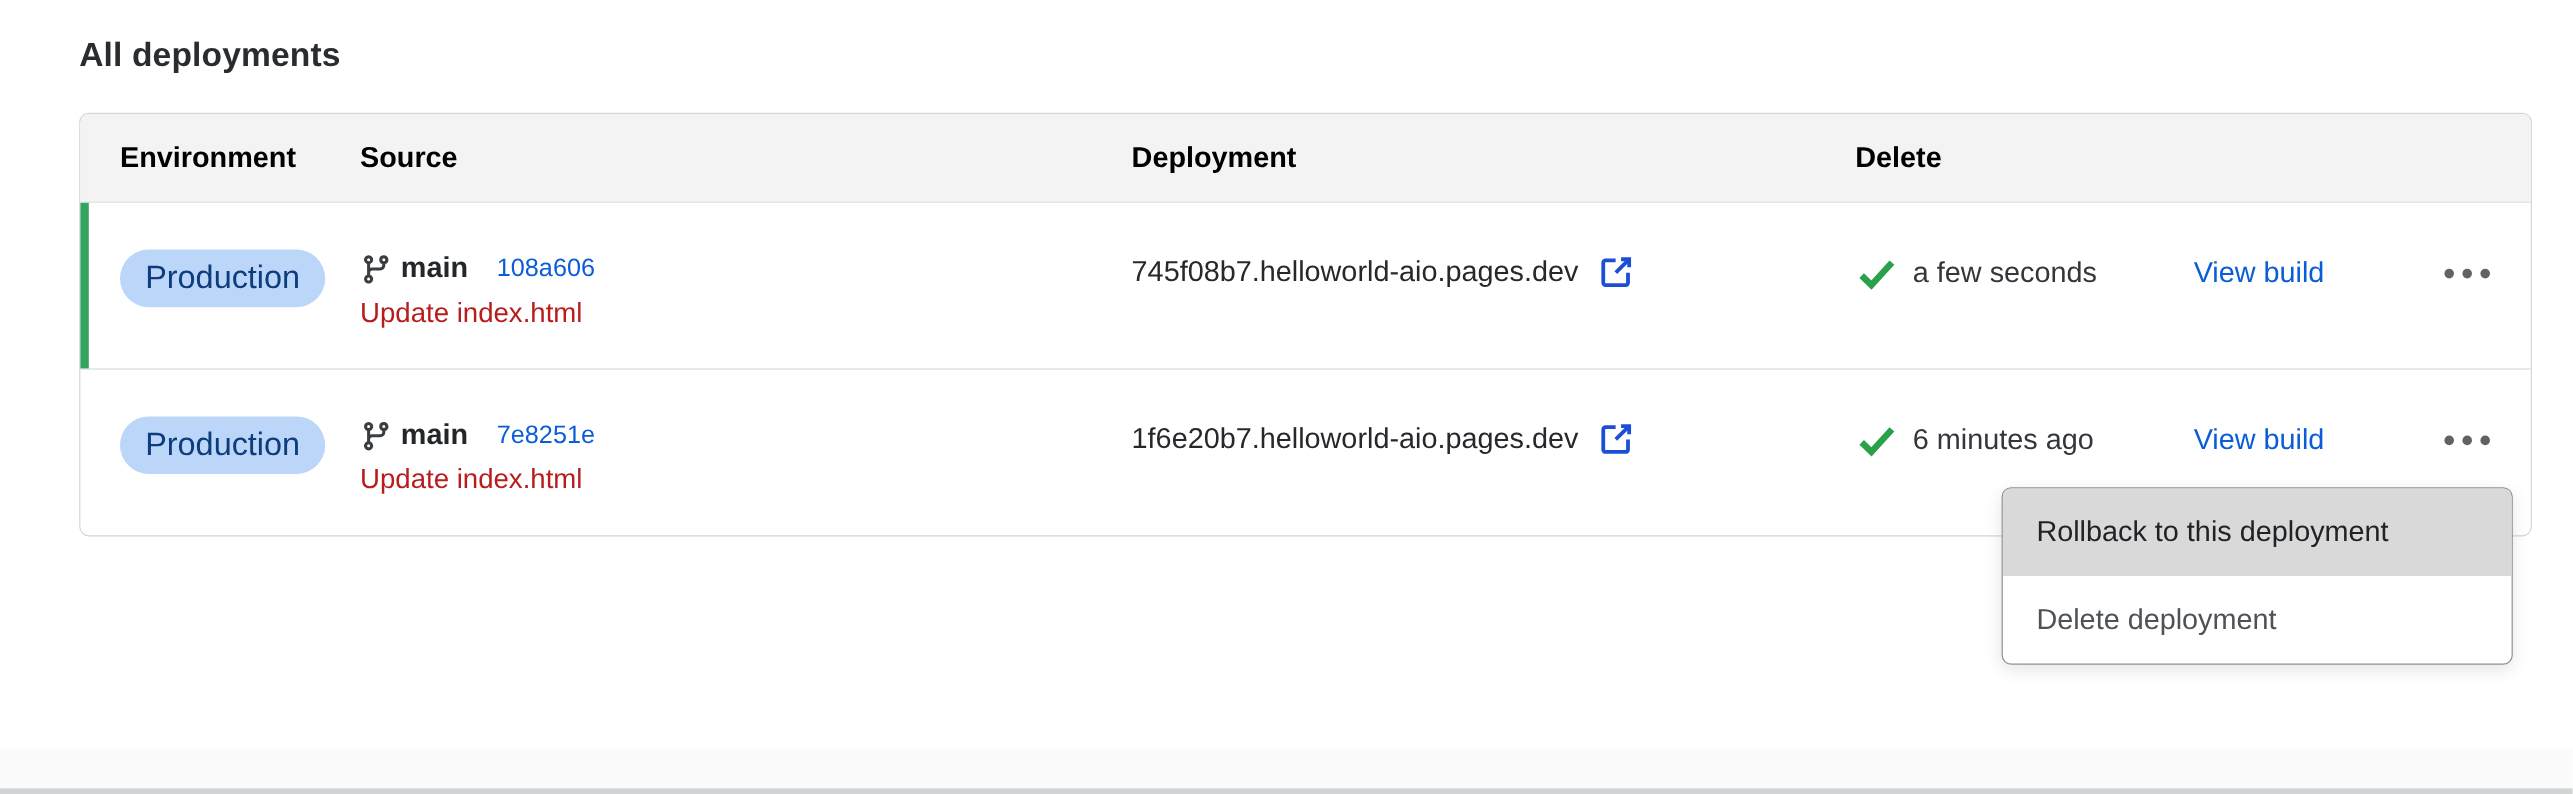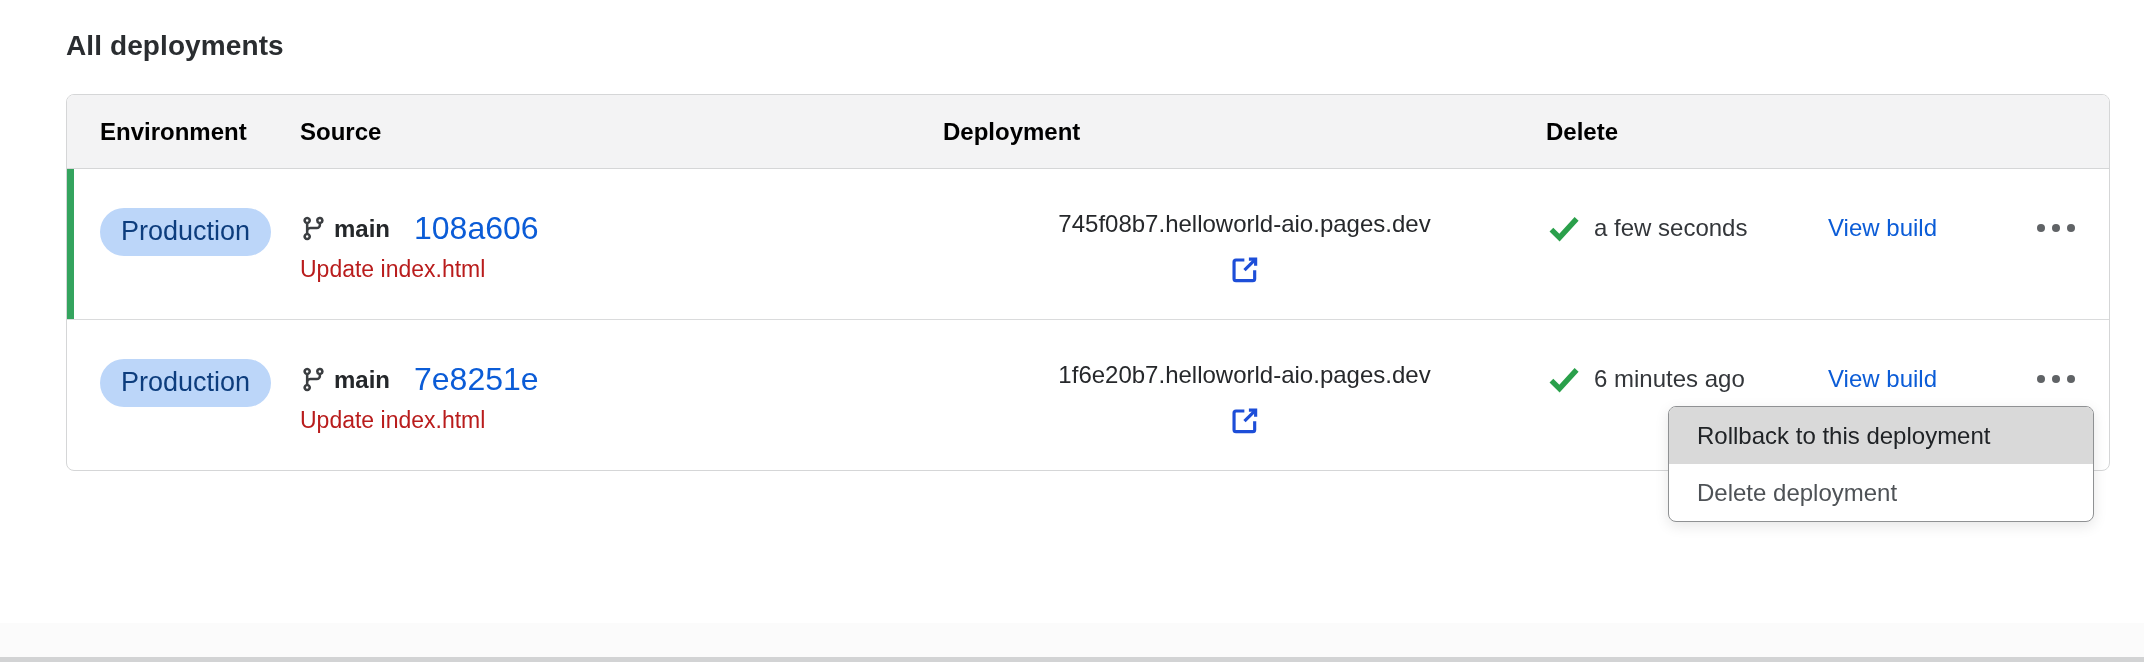--- a/index.html
+++ b/index.html
@@ -66,29 +66,29 @@
     font-size: 27px;
     line-height: 1;
     padding: 10px 21px 11px;
     border-radius: 999px;
     margin-top: -2px;
   }
   .source-line1 { display: flex; align-items: center; gap: 7px; text-align: center; }
   .branch-icon svg { display: block; width: 27px; height: 27px; fill: #3b3e41; }
   .branch-name { font-size: 24px; font-weight: 700; color: #24272a; }
   .commit-link {
-    font-size: 32px;
+    font-size: 21px;
     color: #0b5cd7;
     text-decoration: none;
     margin-left: 17px;
     cursor: pointer;
   }
   .commit-msg { font-size: 23px; color: #b91c1c; margin-top: 9px; }
 
-  .deploy-cell { display: flex; align-items: center; gap: 15px; flex-direction: column; }
+  .deploy-cell { display: flex; align-items: center; gap: 15px; }
   .deploy-url { font-size: 24px; color: #26282b; }
   .ext-link-btn { background: none; border: none; cursor: pointer; display: flex; padding: 0; }
   .ext-link-btn svg { display: block; width: 33px; height: 33px; stroke: #1d4ed8; fill: none; stroke-width: 2.3; }
 
   .status-cell {
     display: flex;
     align-items: center;
     padding-right: 34px;
   }
   .check-icon svg { display: block; width: 36px; height: 36px; stroke: #2aa04b; fill: none; stroke-width: 3.6; }
@@ -115,21 +115,21 @@
     top: 406px;
     width: 426px;
     background: #ffffff;
     border: 1px solid #8f9193;
     border-radius: 8px;
     overflow: hidden;
     box-shadow: 0 4px 14px rgba(0,0,0,0.10);
     z-index: 10;
   }
   .menu-item {
-    height: 57px;
+    height: 73px;
     display: flex;
     align-items: center;
     padding-left: 28px;
     font-size: 24px;
     color: #4e5256;
     cursor: pointer;
   }
   .menu-item.highlighted {
     background: #d9d9d9;
     color: #202326;

